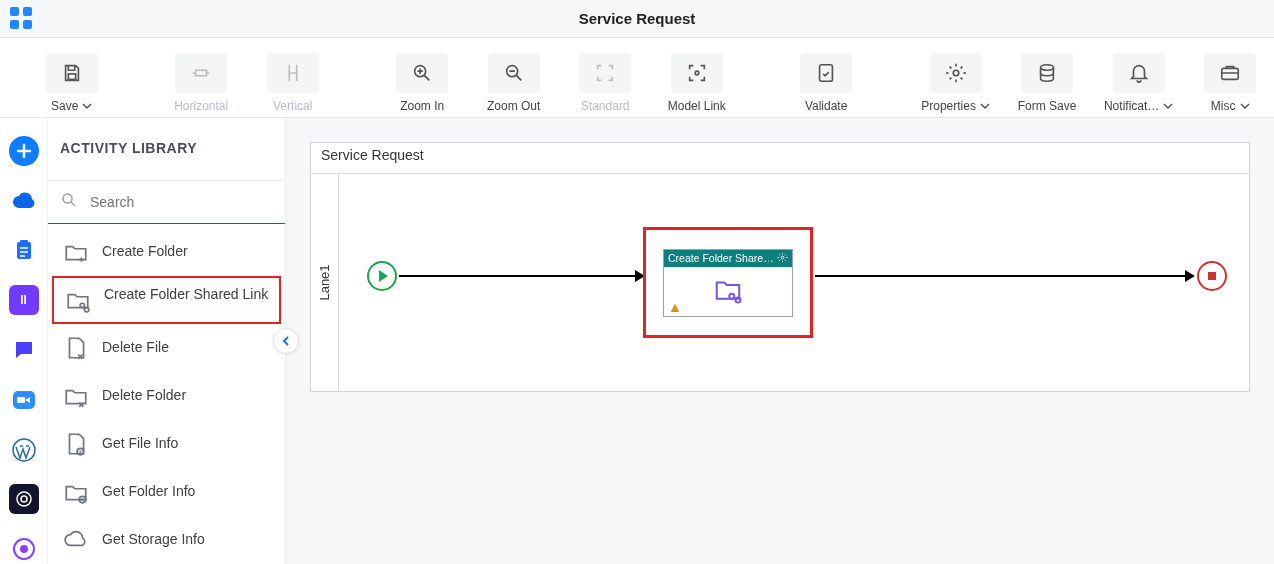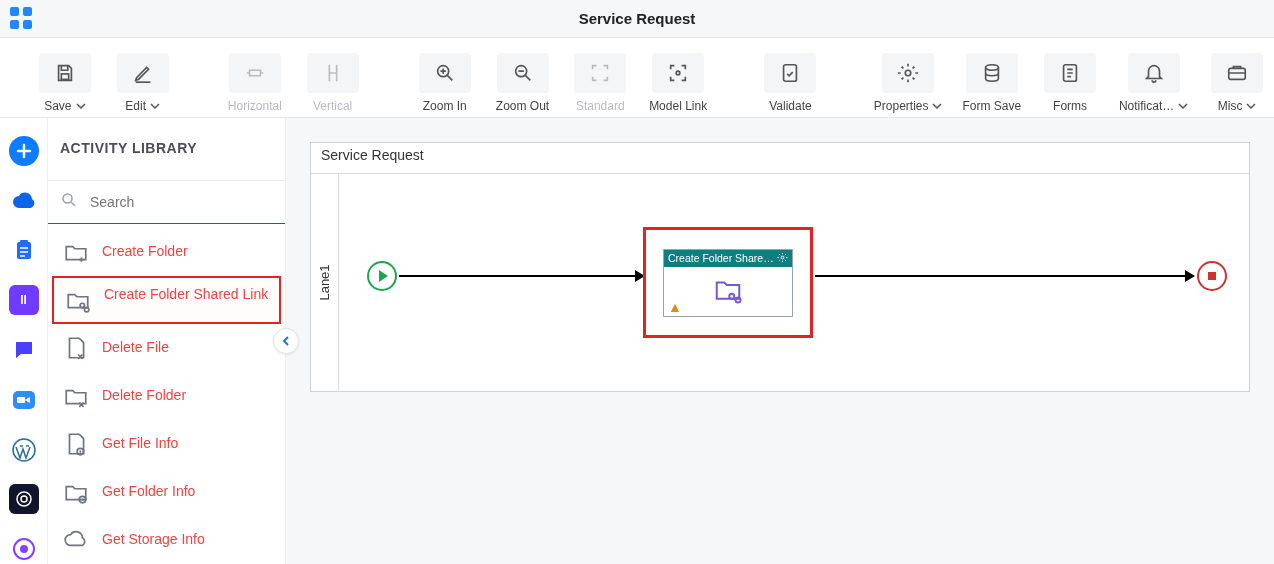--- a/index.html
+++ b/index.html
@@ -124,21 +124,21 @@
     gap:10px;
   }
   .search-input {
     border:none; outline:none; font-size:14px; color:#555; flex:1; background:transparent;
   }
   .lib-list { padding: 4px 0 0 0; overflow:hidden; }
   .lib-item {
     display:flex; align-items:center; gap:12px;
     padding: 10px 14px;
     font-size: 14px;
-    color:#ef4444;
+    color:#404040;
     cursor:pointer;
     min-height: 46px;
   }
   .lib-item.shared { align-items:flex-start; }
   .lib-item .li-label { line-height:1.25; }
   .lib-item.selected {
     border:2px solid #e02424;
     background:#fffdfb;
     margin: 0px 4px 0px 4px;
     padding: 8px 10px;
@@ -308,34 +308,20 @@
       </svg>
     </div>
     <div class="tb-label">
         <span>Save</span>
         <span class="chev"><svg width="10" height="10" viewBox="0 0 10 10">
             <path d="M1 3l4 4 4-4" stroke="#555" stroke-width="1.5" fill="none"></path>
           </svg></span>
       </div>
   </div>
 
-  <div class="tb-btn">
-    <div class="ibox">
-      <svg width="22" height="22" viewBox="0 0 24 24" fill="none" stroke="#555" stroke-width="1.8">
-          <path d="M4 20l3-1 11-11-2-2L5 17l-1 3z"></path>
-          <path d="M4 22h16"></path>
-        </svg>
-    </div>
-    <div class="tb-label">
-        <span>Edit</span>
-        <span class="chev"><svg width="10" height="10" viewBox="0 0 10 10">
-            <path d="M1 3l4 4 4-4" stroke="#555" stroke-width="1.5" fill="none"></path>
-          </svg></span>
-      </div>
-  </div>
 
   <div class="tb-sep"></div>
 
   <div class="tb-btn disabled">
     <div class="ibox">
         <svg width="22" height="22" viewBox="0 0 24 24" fill="none" stroke="#555" stroke-width="1.8">
           <rect x="6" y="9" width="12" height="6"></rect>
           <path d="M3 12h3M18 12h3"></path>
         </svg>
       </div>
@@ -440,31 +426,20 @@
         <svg width="22" height="22" viewBox="0 0 24 24" fill="none" stroke="#555" stroke-width="1.8">
           <ellipse cx="12" cy="6" rx="7" ry="3"></ellipse>
           <path d="M5 6v6c0 1.7 3 3 7 3s7-1.3 7-3V6M5 12v6c0 1.7 3 3 7 3s7-1.3 7-3v-6"></path>
         </svg>
       </div>
     <div class="tb-label">
         <span>Form Save</span>
       </div>
   </div>
 
-  <div class="tb-btn">
-    <div class="ibox">
-        <svg width="22" height="22" viewBox="0 0 24 24" fill="none" stroke="#555" stroke-width="1.8">
-          <rect x="5" y="3" width="14" height="18" rx="2"></rect>
-          <path d="M9 8h6M9 12h6M9 16h4"></path>
-        </svg>
-      </div>
-    <div class="tb-label">
-        <span>Forms</span>
-      </div>
-  </div>
 
   <div class="tb-btn">
     <div class="ibox">
         <svg width="22" height="22" viewBox="0 0 24 24" fill="none" stroke="#555" stroke-width="1.8">
           <path d="M6 16V10a6 6 0 0112 0v6l2 2H4l2-2zM10 20a2 2 0 004 0"></path>
         </svg>
       </div>
     <div class="tb-label">
         <span>Notificat…</span>
         <span class="chev"><svg width="10" height="10" viewBox="0 0 10 10">

